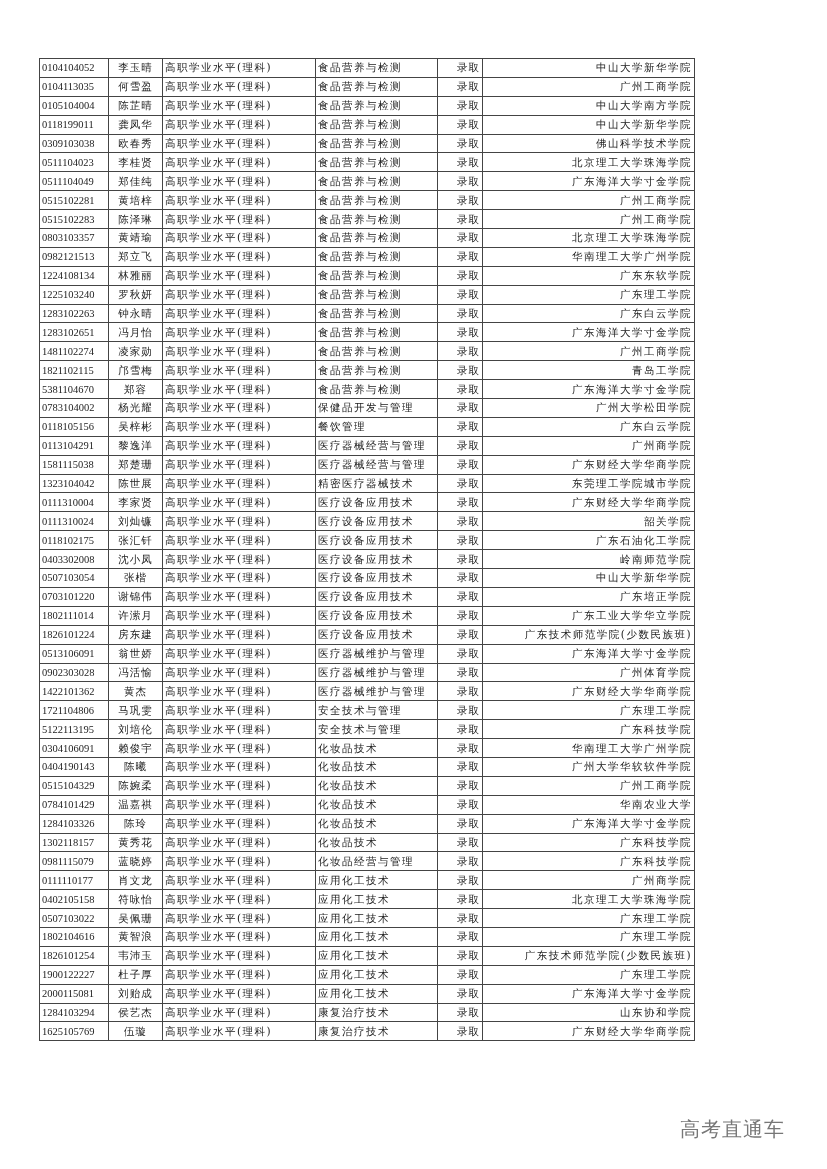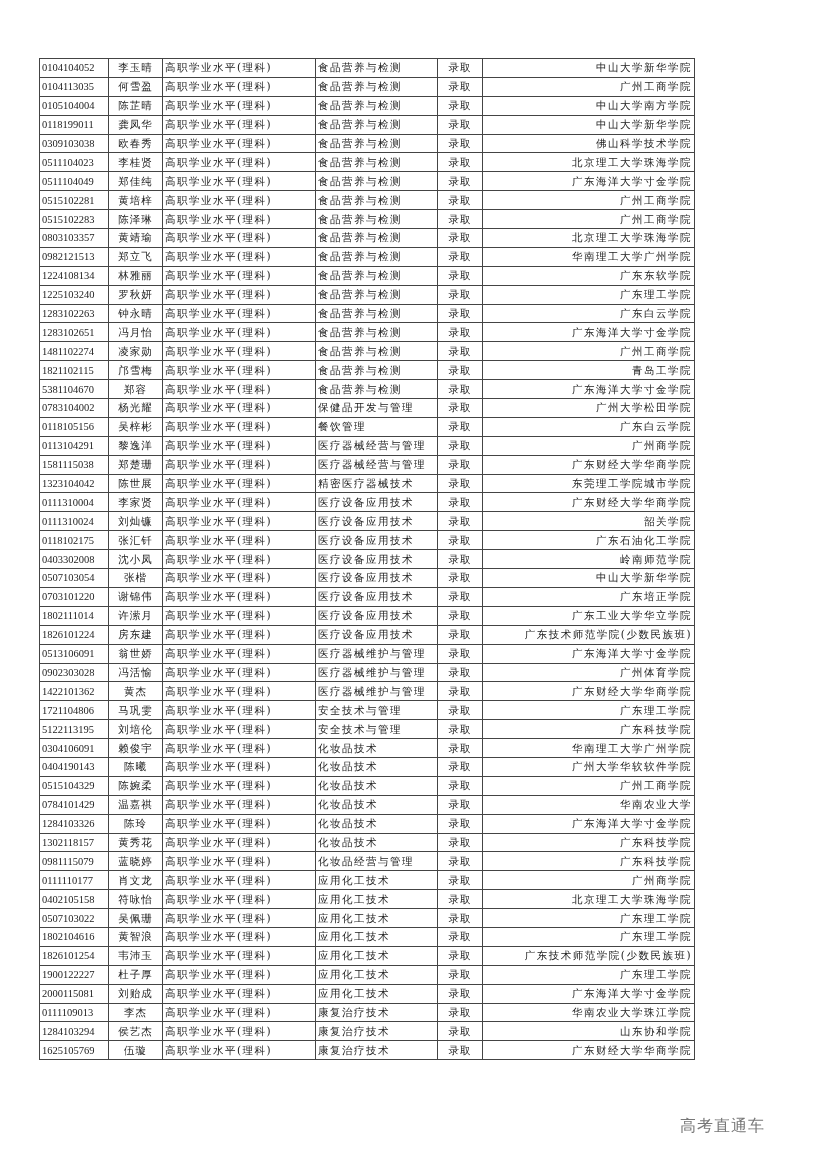--- a/index.html
+++ b/index.html
@@ -6,24 +6,24 @@
   body { width:827px; height:1169px; position:relative; overflow:hidden;
          font-family: "DejaVu Serif", "Liberation Serif", serif; color:#222; }
   table.admit { position:absolute; left:39px; top:58px; border-collapse:collapse;
                 table-layout:fixed; width:656px; border:1.5px solid #222; }
   table.admit td { border:1px solid #444; height:17.9px; padding:0 2px; font-size:10.5px;
                    line-height:17px; white-space:nowrap; overflow:hidden; }
   td.c-id { width:64px; font-family:"Liberation Serif", serif; font-size:11.5px; letter-spacing:0; padding-left:2px;margin-left:44px; }
   td.c-name { width:49px; text-align:center; letter-spacing:1px; }
   td.c-batch { width:148px; letter-spacing:1.5px; }
   td.c-major { width:117px; letter-spacing:1.5px; }
-  td.c-status { width:40px; text-align:center; letter-spacing:1px; }
+  td.c-status { width:40px; text-align:right; letter-spacing:1px; }
   td.c-school { letter-spacing:1.5px;text-align:right; }
   .watermark { position:absolute; left:680px; top:1116px; font-family:"DejaVu Sans", sans-serif;
-               font-size:16px; color:#777; letter-spacing:1px; }
+               font-size:20px; color:#777; letter-spacing:1px; }
 </style>
 </head>
 <body>
 
 <table class="admit">
   <tbody id="tbody">
       <tr>
         <td class="c-id">0104104052</td>
         <td class="c-name">李玉晴</td>
         <td class="c-batch">高职学业水平(理科)</td>
@@ -417,28 +417,20 @@
       </tr>
       <tr>
         <td class="c-id">2000115081</td>
         <td class="c-name">刘贻成</td>
         <td class="c-batch">高职学业水平(理科)</td>
         <td class="c-major">应用化工技术</td>
         <td class="c-status">录取</td>
         <td class="c-school">广东海洋大学寸金学院</td>
       </tr>
       <tr>
-        <td class="c-id">0111109013</td>
-        <td class="c-name">李杰</td>
-        <td class="c-batch">高职学业水平(理科)</td>
-        <td class="c-major">康复治疗技术</td>
-        <td class="c-status">录取</td>
-        <td class="c-school">华南农业大学珠江学院</td>
-      </tr>
-      <tr>
         <td class="c-id">1284103294</td>
         <td class="c-name">侯艺杰</td>
         <td class="c-batch">高职学业水平(理科)</td>
         <td class="c-major">康复治疗技术</td>
         <td class="c-status">录取</td>
         <td class="c-school">山东协和学院</td>
       </tr>
       <tr>
         <td class="c-id">1625105769</td>
         <td class="c-name">伍璇</td>

